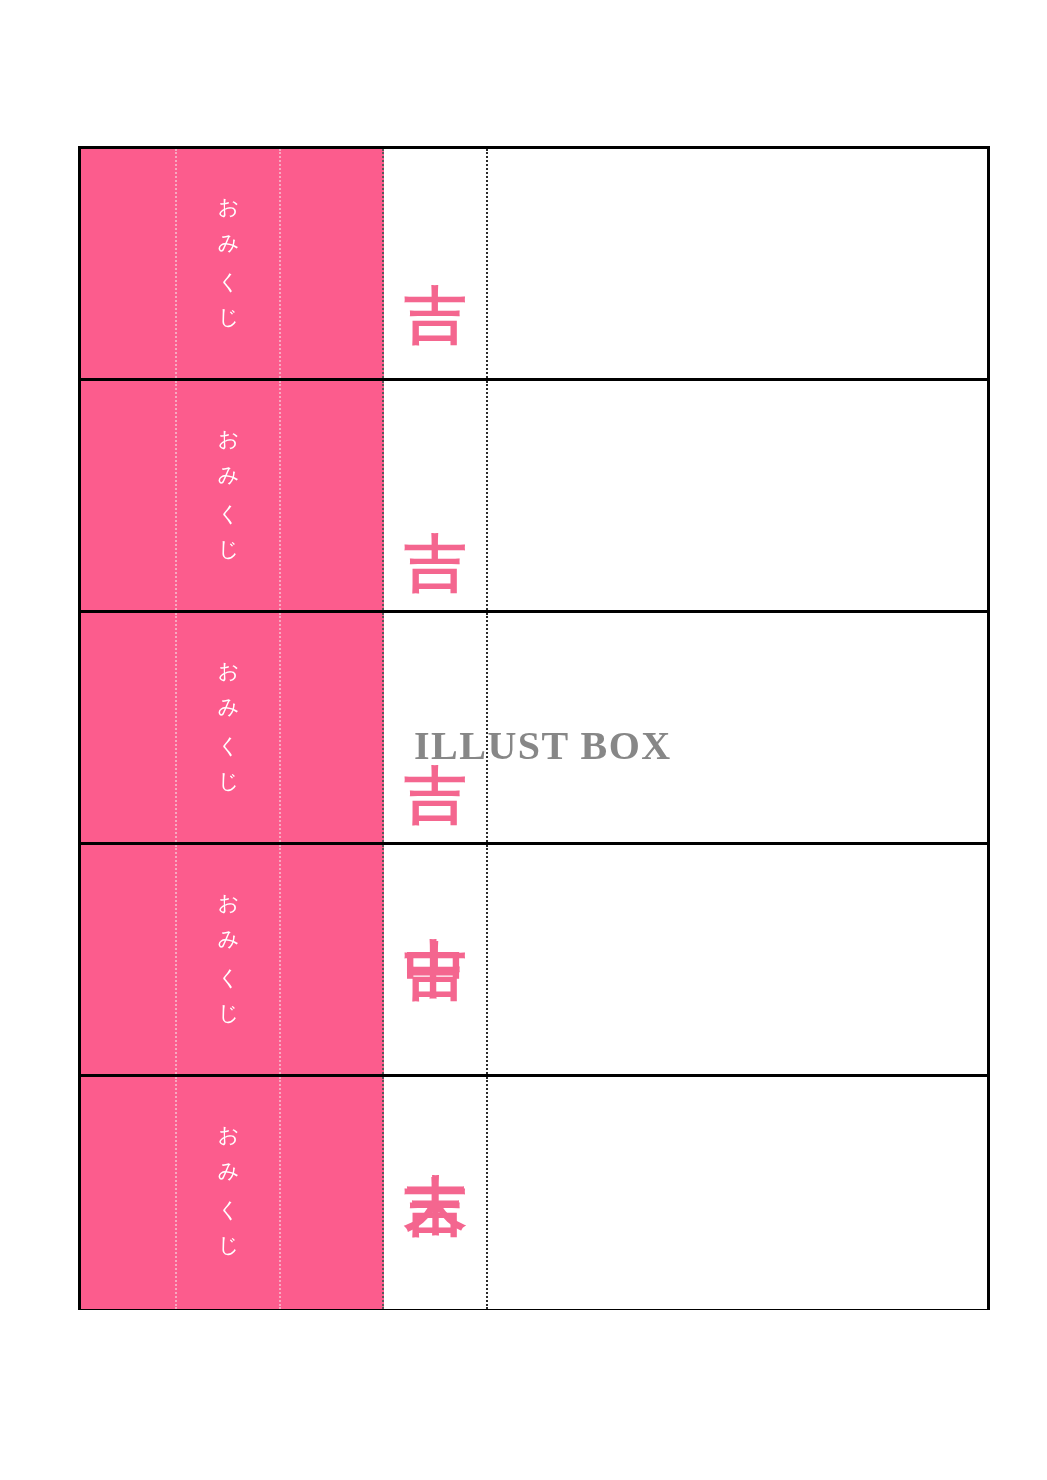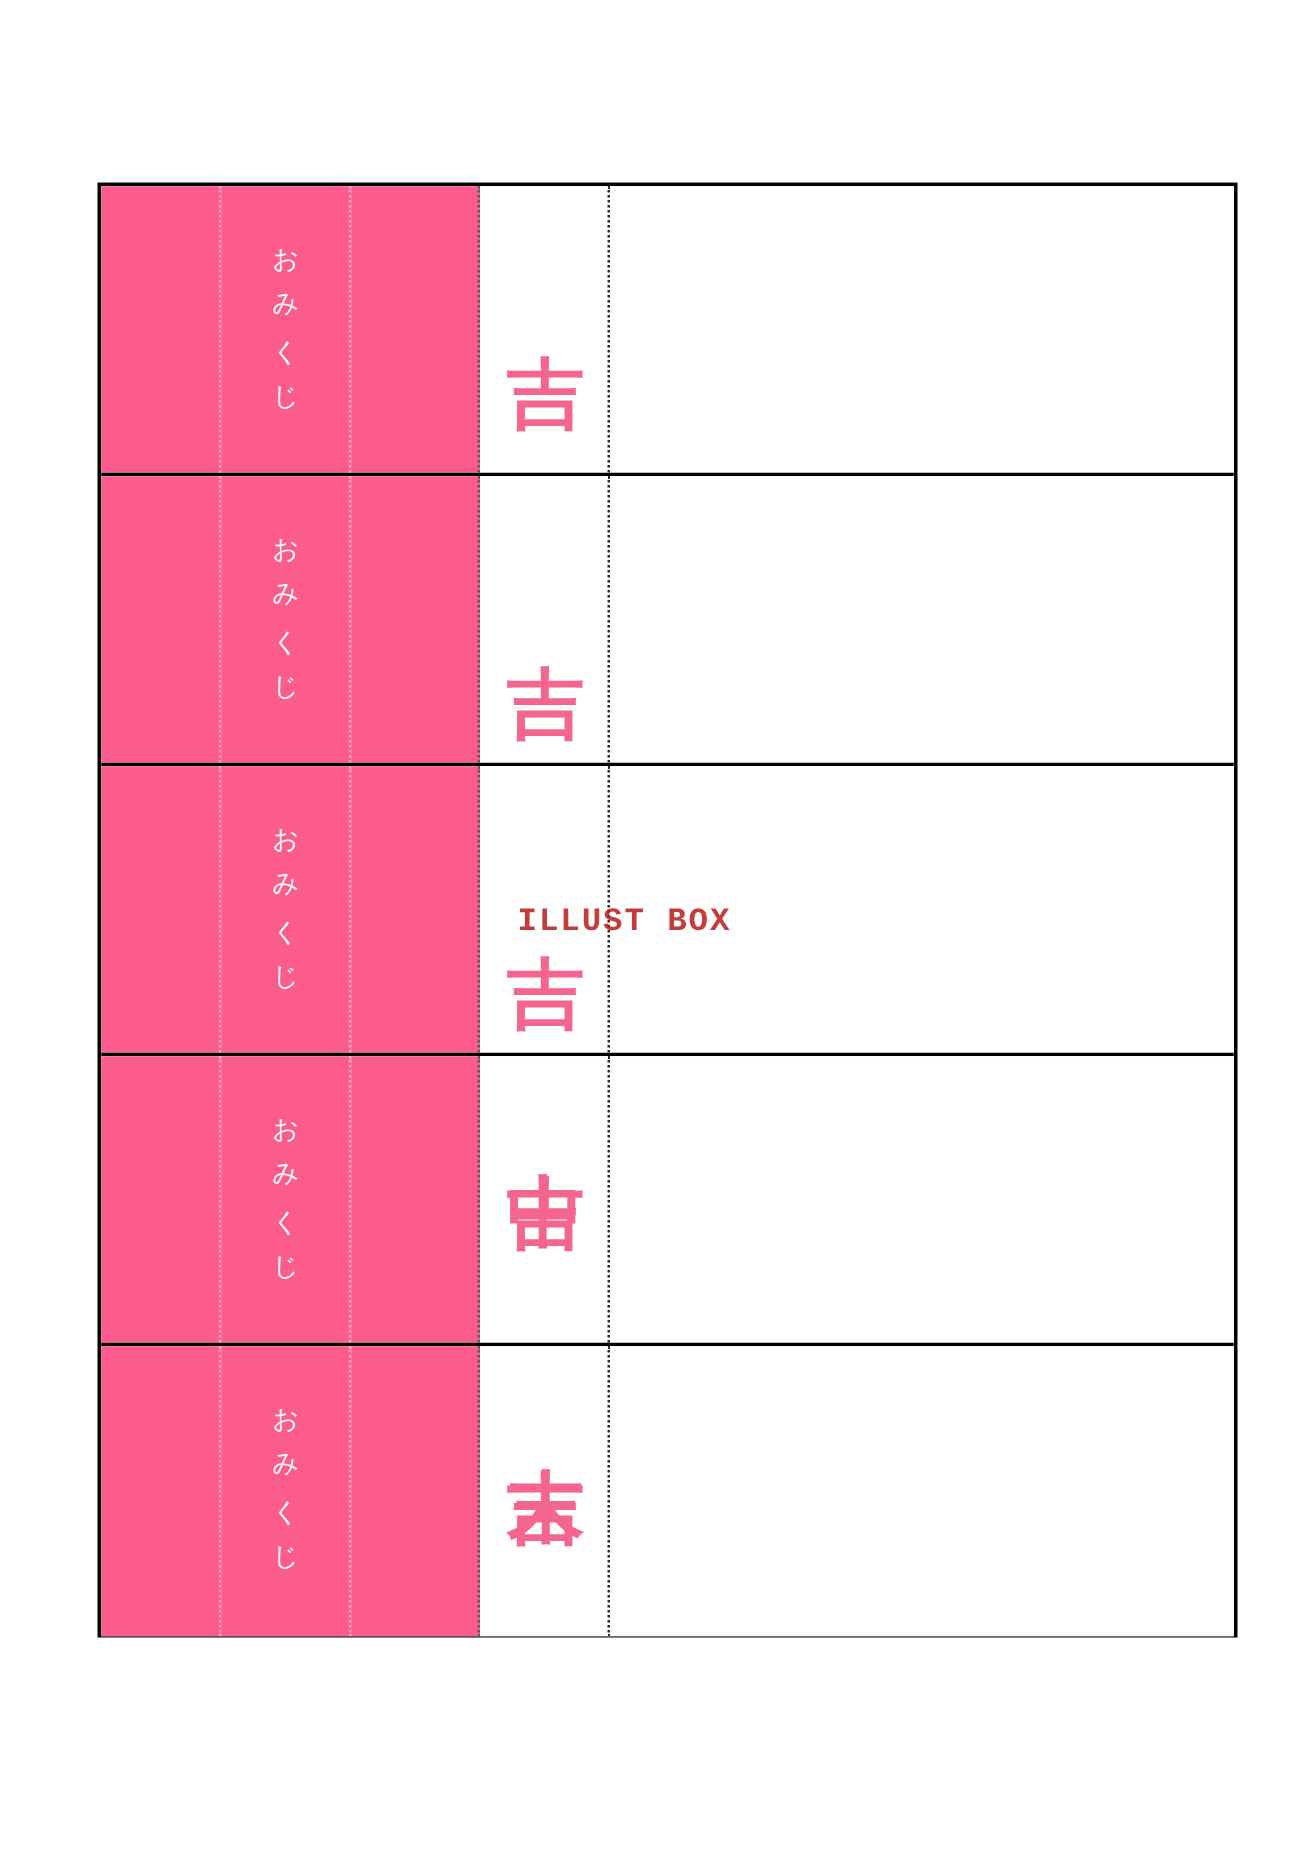--- a/index.html
+++ b/index.html
@@ -84,25 +84,25 @@
   .f-2 { font-size: 62px; top: 100px; }
   .f-3 { font-size: 62px; top: 100px; }
   .f-4 { font-size: 62px; top: 42px; letter-spacing: 2px; }
   .f-5 { font-size: 62px; top: 46px; letter-spacing: 2px; }
 
   
   #watermark {
     position: absolute;
     left: 414px;
     top: 722px;
-    font-family: Liberation Mono, monospace;
-    font-size: 26px;
+    font-family: Liberation Serif, serif;
+    font-size: 40px;
     font-weight: 700;
     letter-spacing: 1.5px;
-    color: #b91c1c;
+    color: #737373;
     opacity: 0.85;
     pointer-events: none;
     white-space: nowrap;
   }
 </style>
 </head>
 <body>
 
 <div id="sheet">
 

